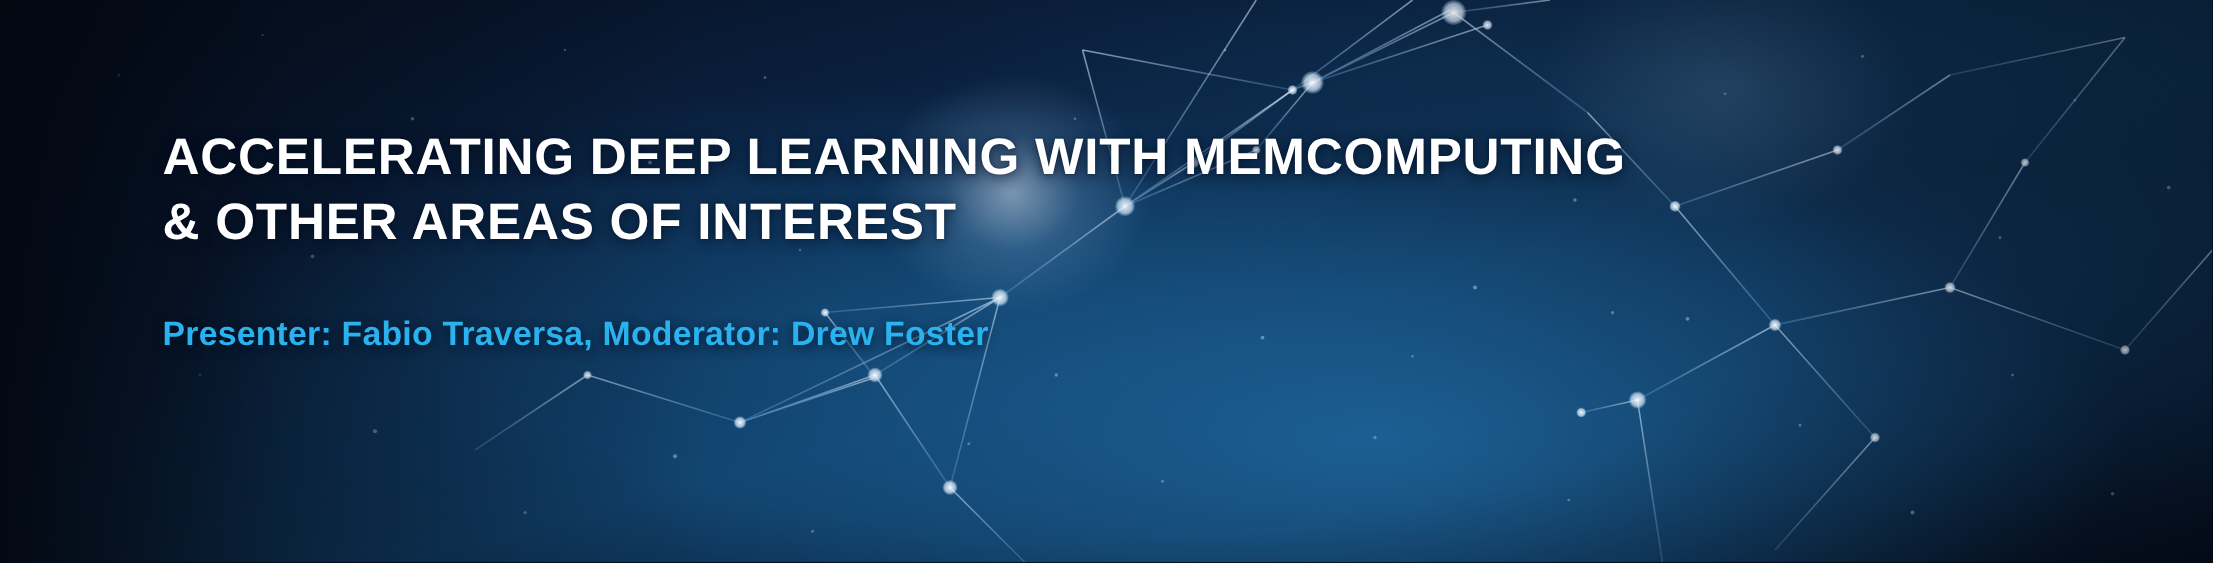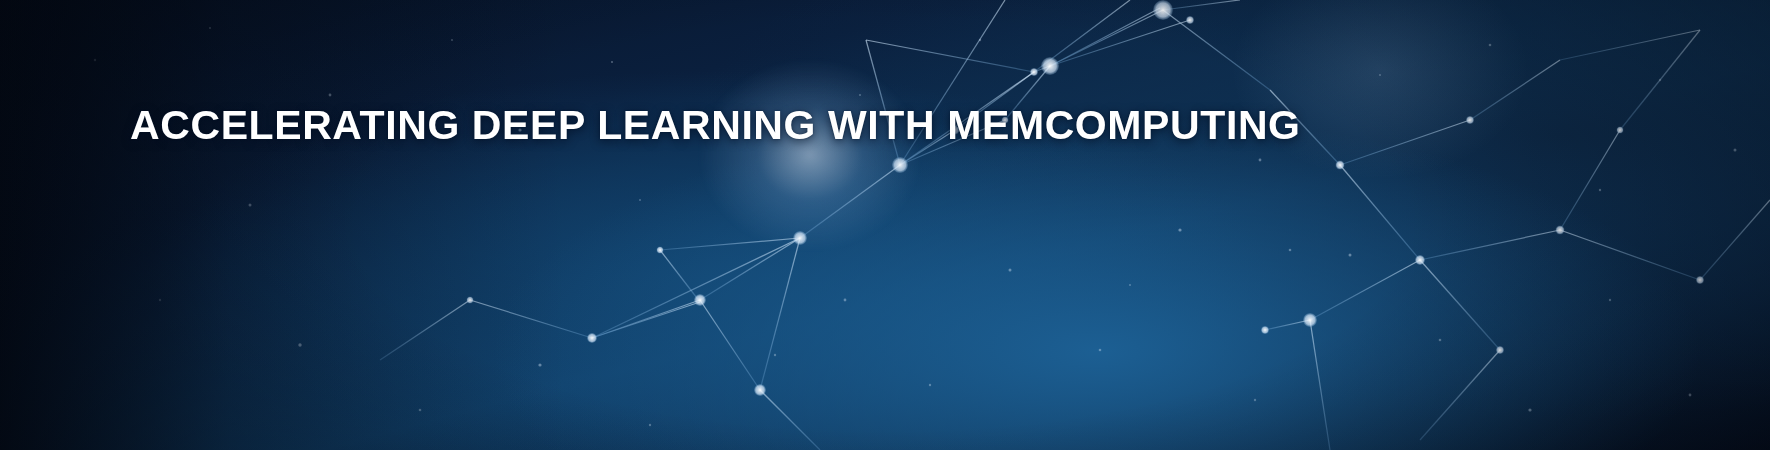--- a/index.html
+++ b/index.html
@@ -178,17 +178,19 @@
       <circle cx="1660" cy="80" r="1.2" opacity=".32"></circle>
     </g>
   </svg>
 
   <div class="bg-glow"></div>
   <div class="bg-vignette"></div>
 
   <div class="content">
     <div class="title">
       <span>ACCELERATING DEEP LEARNING WITH MEMCOMPUTING</span>
+      <span class="l2">&amp; OTHER AREAS OF INTEREST</span>
     </div>
 
+    <div class="presenter">Presenter: Fabio Traversa, Moderator: Drew Foster</div>
 
   </div>
 </div>
 
 </body></html>

